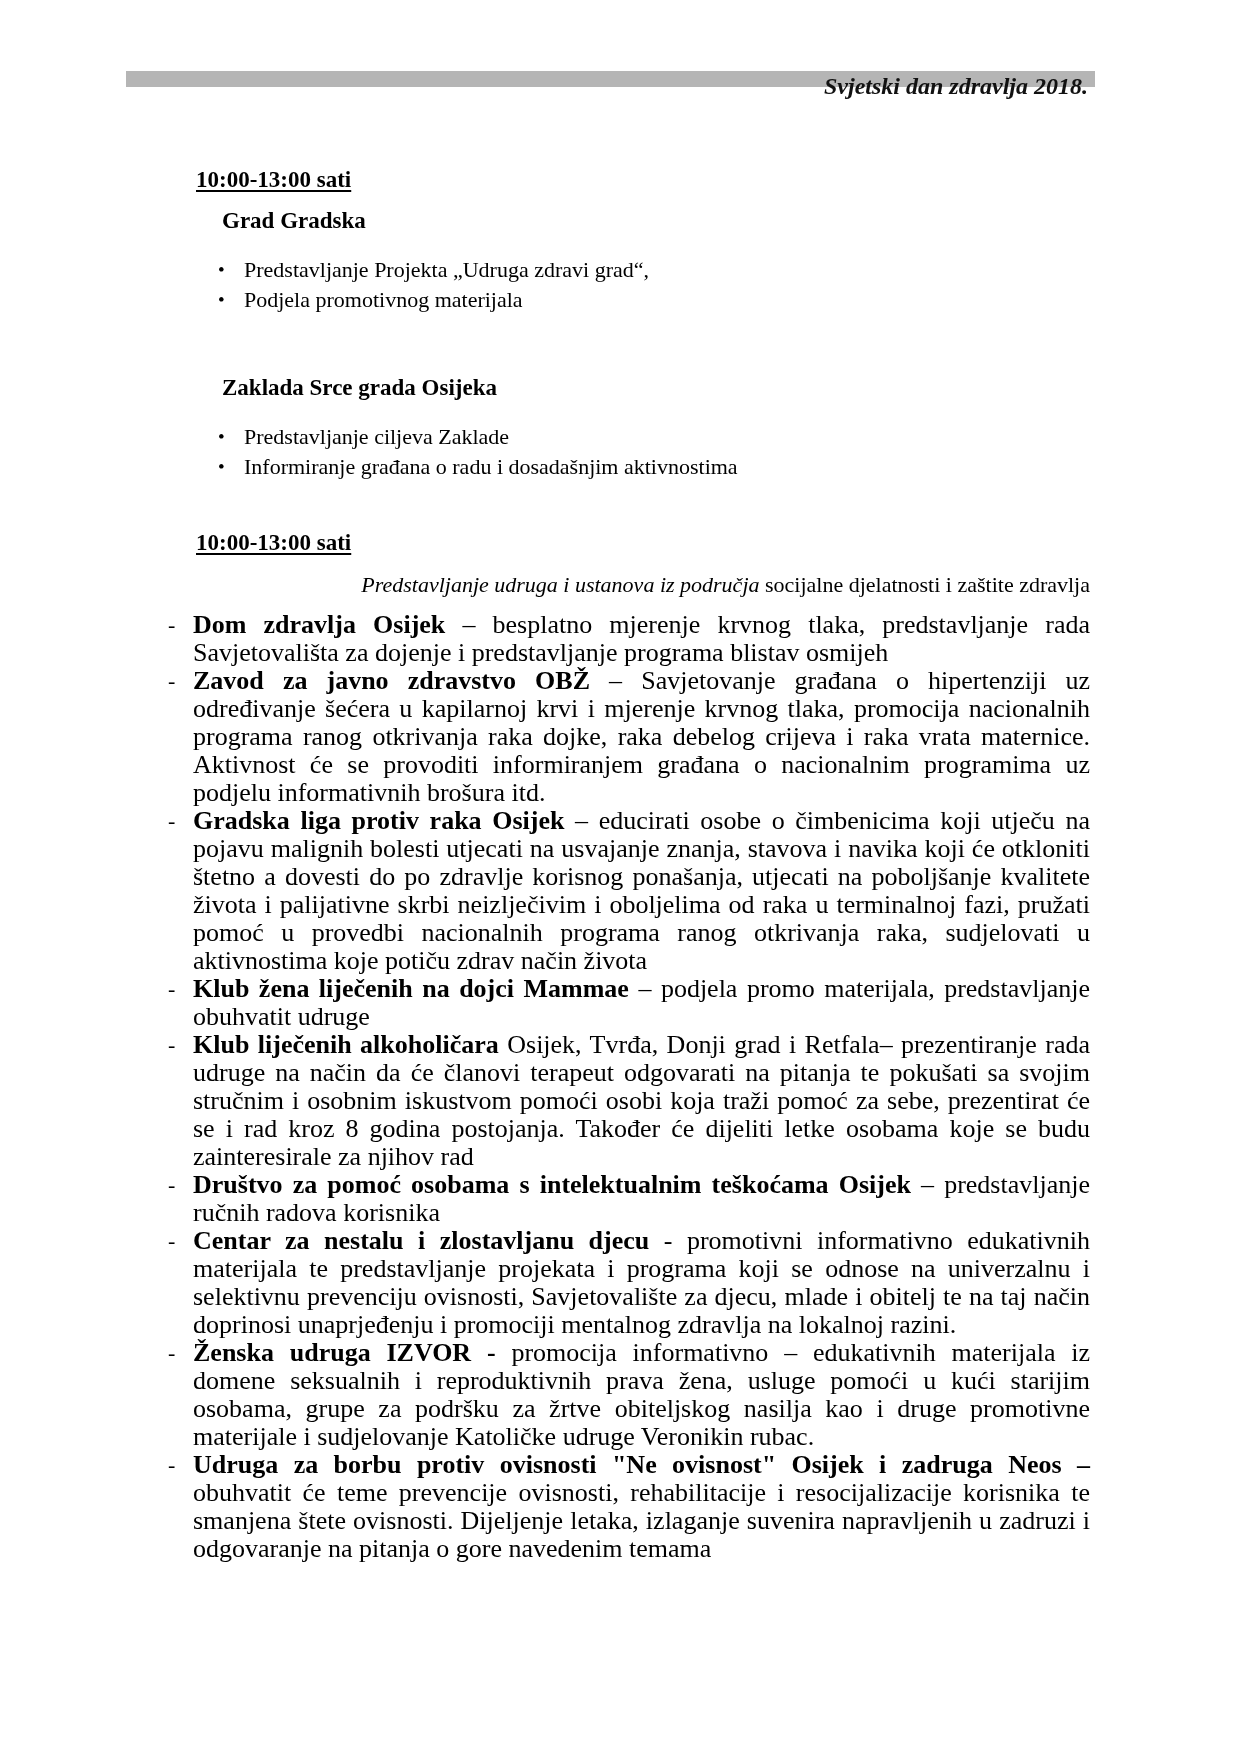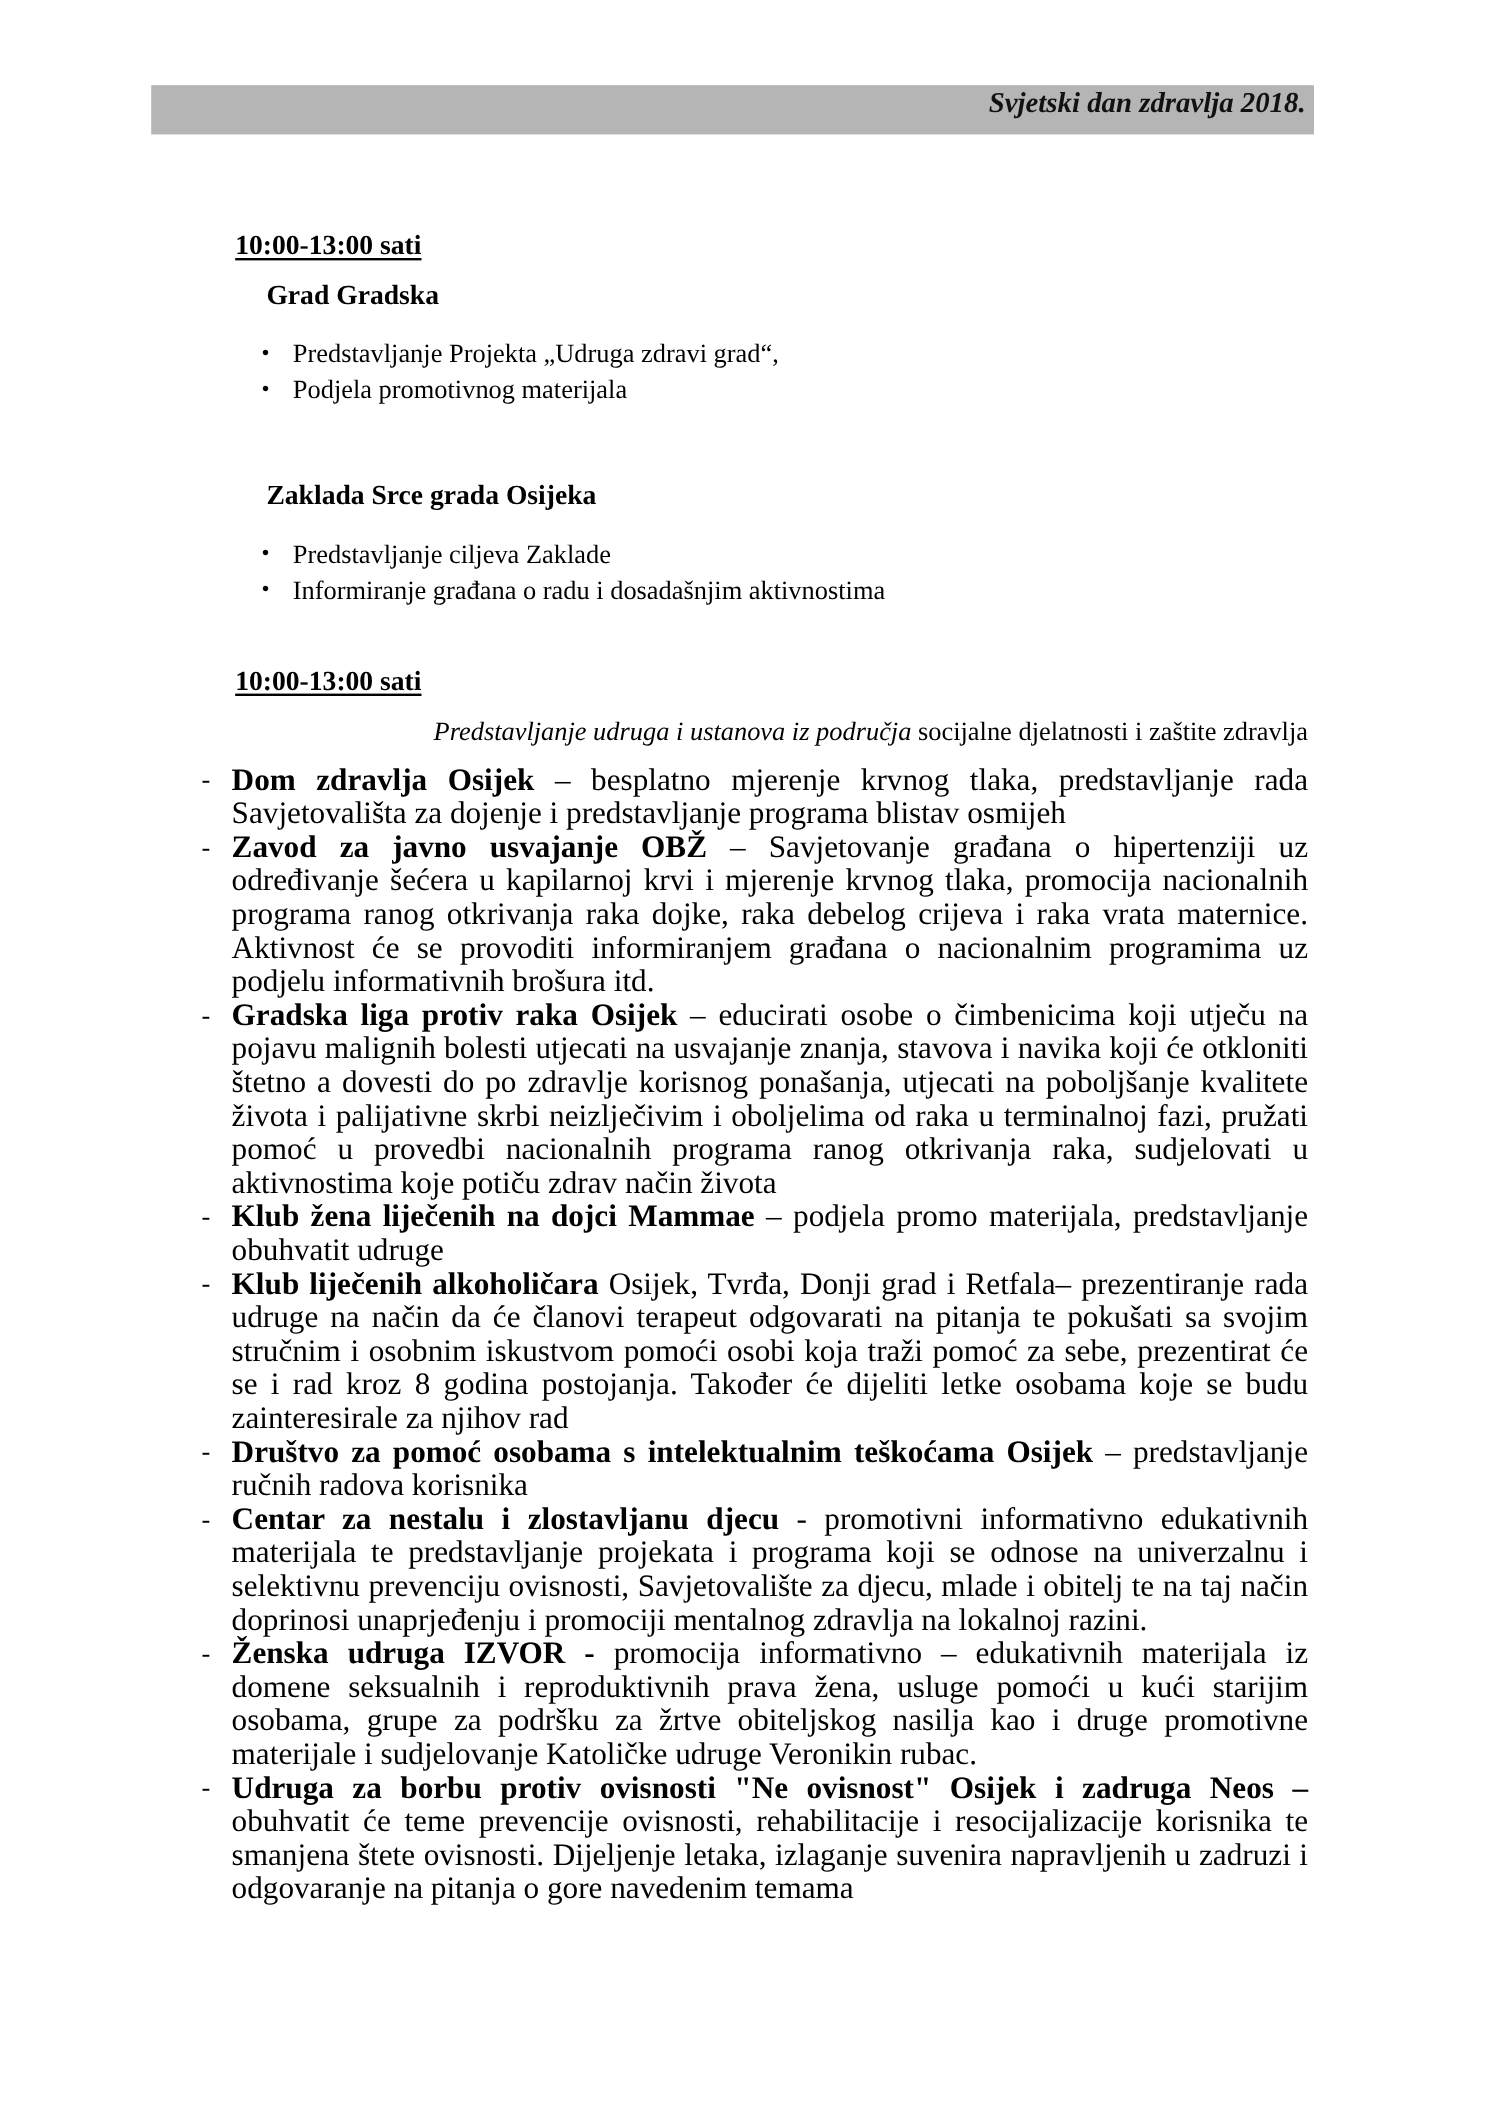--- a/index.html
+++ b/index.html
@@ -11,21 +11,21 @@
     position: relative;
     width: 1240px;
     height: 1754px;
     background: #ffffff;
     font-family: "Liberation Serif", "DejaVu Serif", serif;
     color: #000000;
     overflow: hidden;
   }
   .header-bar {
     margin: 71px 145px 0 126px;
-    height: 41px;
+    height: 16px;
     background: #b5b5b5;
     text-align: right;
     padding-right: 7px;
     box-sizing: border-box;
   }
   .header-bar .header-title {
     font-style: italic;
     font-weight: 700;
     font-size: 24px;
     line-height: 31px;
@@ -135,21 +135,21 @@
 
   <div class="org-list">
 
     <div class="org-item">
       <span class="org-dash">-</span>
       <p class="org-text"><b>Dom zdravlja Osijek</b><span> – besplatno mjerenje krvnog tlaka, predstavljanje rada Savjetovališta za dojenje i predstavljanje programa blistav osmijeh</span></p>
     </div>
 
     <div class="org-item">
       <span class="org-dash">-</span>
-      <p class="org-text"><b>Zavod za javno usvajanje OBŽ</b><span> – Savjetovanje građana o hipertenziji uz određivanje šećera u kapilarnoj krvi i mjerenje krvnog tlaka, promocija nacionalnih programa ranog otkrivanja raka dojke, raka debelog crijeva i raka vrata maternice. Aktivnost će se provoditi informiranjem građana o nacionalnim programima uz podjelu informativnih brošura itd.</span></p>
+      <p class="org-text"><b>Zavod za javno zdravstvo OBŽ</b><span> – Savjetovanje građana o hipertenziji uz određivanje šećera u kapilarnoj krvi i mjerenje krvnog tlaka, promocija nacionalnih programa ranog otkrivanja raka dojke, raka debelog crijeva i raka vrata maternice. Aktivnost će se provoditi informiranjem građana o nacionalnim programima uz podjelu informativnih brošura itd.</span></p>
     </div>
 
     <div class="org-item">
       <span class="org-dash">-</span>
       <p class="org-text"><b>Gradska liga protiv raka Osijek</b><span> – educirati osobe o čimbenicima koji utječu na pojavu malignih bolesti utjecati na usvajanje znanja, stavova i navika koji će otkloniti štetno a dovesti do po zdravlje korisnog ponašanja, utjecati na poboljšanje kvalitete života i palijativne skrbi neizlječivim i oboljelima od raka u terminalnoj fazi, pružati pomoć u provedbi nacionalnih programa ranog otkrivanja raka, sudjelovati u aktivnostima koje potiču zdrav način života</span></p>
     </div>
 
     <div class="org-item">
       <span class="org-dash">-</span>
       <p class="org-text"><b>Klub žena liječenih na dojci Mammae</b><span> – podjela promo materijala, predstavljanje obuhvatit udruge</span></p>

